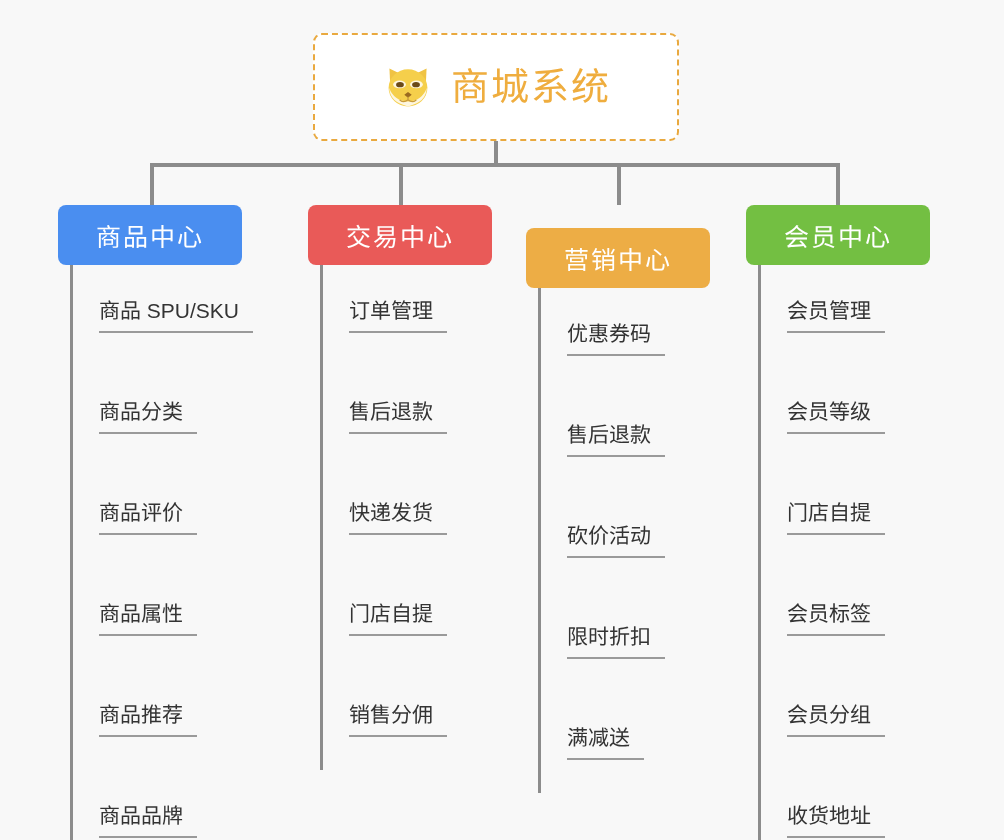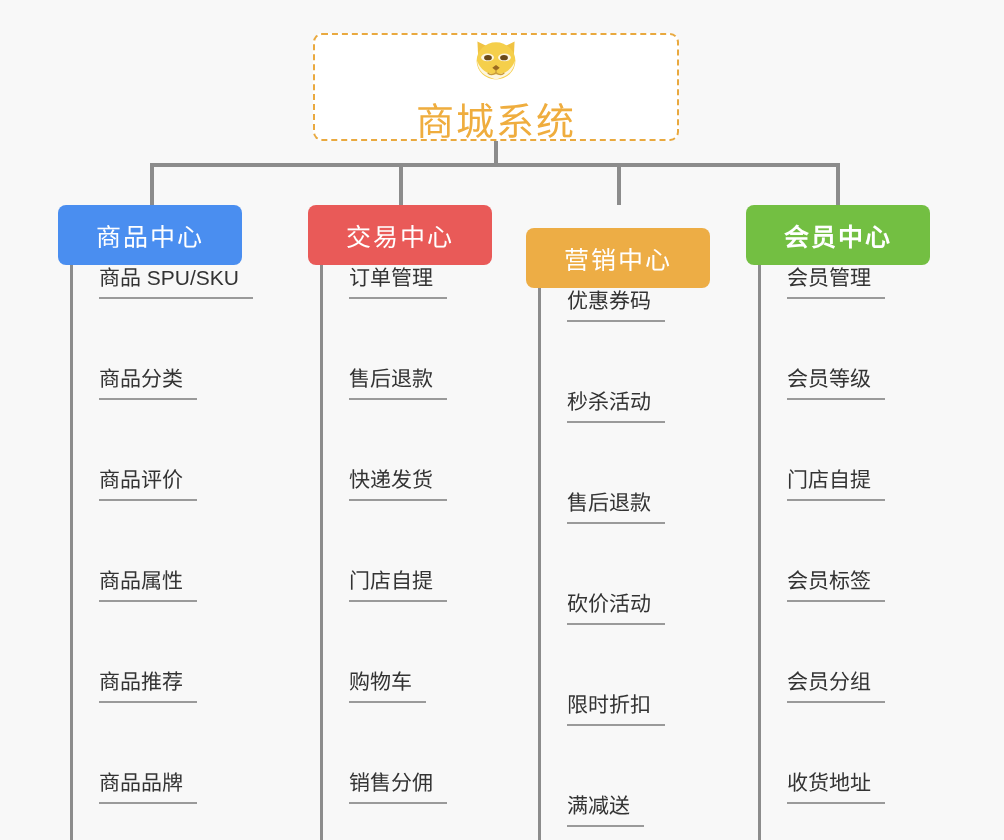--- a/index.html
+++ b/index.html
@@ -31,21 +31,20 @@
   .root-node {
     width: 100%;
     height: 100%;
     background: #ffffff;
     border: 2px dashed #e9a93f;
     border-radius: 9px;
     display: flex;
     align-items: center;
     justify-content: center;
     gap: 16px;
-    flex-direction: column;
   }
   .root-emoji {
     width: 54px;
     height: 54px;
     flex: 0 0 54px;
     display: block;
   }
   .root-title {
     font-size: 38px;
     line-height: 1;
@@ -86,21 +85,21 @@
   .branch {
     position: relative;
     margin-left: 12px;
     border-left: 3px solid #8c8c8c;
     padding-top: 0;
   }
   .leaf {
     position: relative;
     height: 101px;
     display: flex;
-    align-items: flex-start;
+    align-items: center;
   }
   .leaf-label {
     display: inline-block;
     margin-left: 26px;
     padding: 0 14px 6px 0;
     border-bottom: 2px solid #9a9a9a;
     font-size: 21px;
     line-height: 1.25;
     color: #333333;
     white-space: nowrap;
@@ -191,56 +190,50 @@
       <div class="leaf">
           <span class="leaf-label">售后退款</span>
         </div>
       <div class="leaf">
           <span class="leaf-label">快递发货</span>
         </div>
       <div class="leaf">
           <span class="leaf-label">门店自提</span>
         </div>
       <div class="leaf">
-          <span class="leaf-label">购物车</span>
-        </div>
-      <div class="leaf">
           <span class="leaf-label">销售分佣</span>
         </div>
     </div>
   </div>
 
   <div class="column" id="col-2">
     <div class="cat-box" style="background: rgb(237, 173, 69); margin-top: 23px;">
       <span>营销中心</span>
     </div>
     <div class="branch">
       <div class="leaf">
           <span class="leaf-label">优惠券码</span>
         </div>
       <div class="leaf">
-          <span class="leaf-label">秒杀活动</span>
-        </div>
-      <div class="leaf">
           <span class="leaf-label">售后退款</span>
         </div>
       <div class="leaf">
           <span class="leaf-label">砍价活动</span>
         </div>
       <div class="leaf">
           <span class="leaf-label">限时折扣</span>
         </div>
       <div class="leaf">
           <span class="leaf-label">满减送</span>
         </div>
     </div>
   </div>
 
   <div class="column" id="col-3">
-    <div class="cat-box" style="background: rgb(115, 191, 66); font-weight: bold;">
+    <div class="cat-box" style="background: rgb(115, 191, 66);">
       <span>会员中心</span>
     </div>
     <div class="branch">
       <div class="leaf">
           <span class="leaf-label">会员管理</span>
         </div>
       <div class="leaf">
           <span class="leaf-label">会员等级</span>
         </div>
       <div class="leaf">

